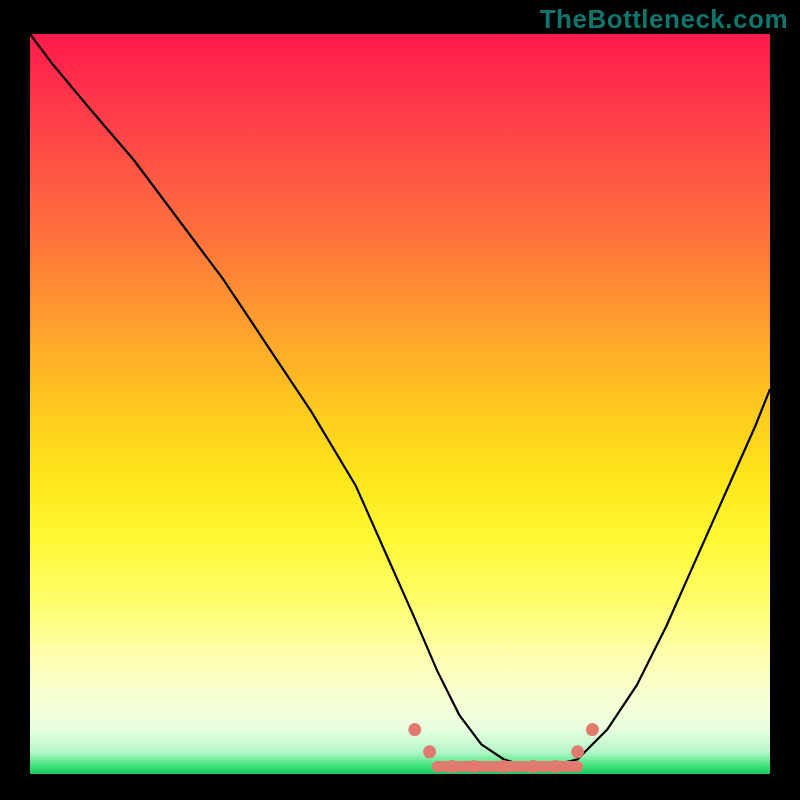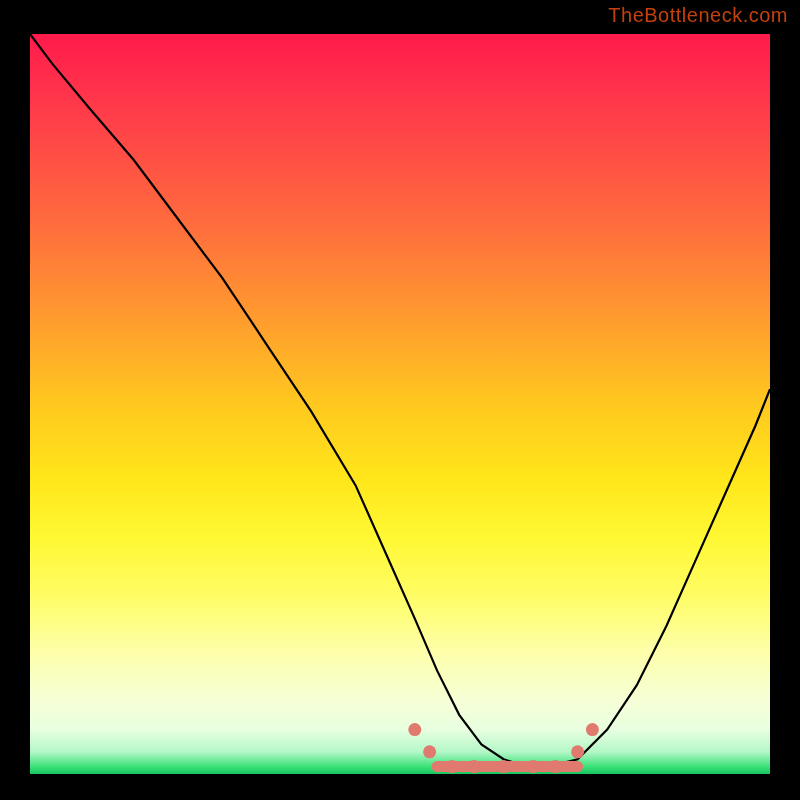--- a/index.html
+++ b/index.html
@@ -14,23 +14,23 @@
   .frame {
     position: absolute;
     left: 0; top: 0;
     width: 800px; height: 800px;
     background: #000;
   }
   .watermark {
     position: absolute;
     top: 4px;
     right: 12px;
-    color: #c2410c;
-    font-size: 20px;
-    font-weight: 400;
+    color: #0f766e;
+    font-size: 26px;
+    font-weight: 700;
     letter-spacing: 0.5px;
     z-index: 5;
   }
   .plot {
     position: absolute;
     left: 30px;
     top: 34px;
     width: 740px;
     height: 740px;
     

